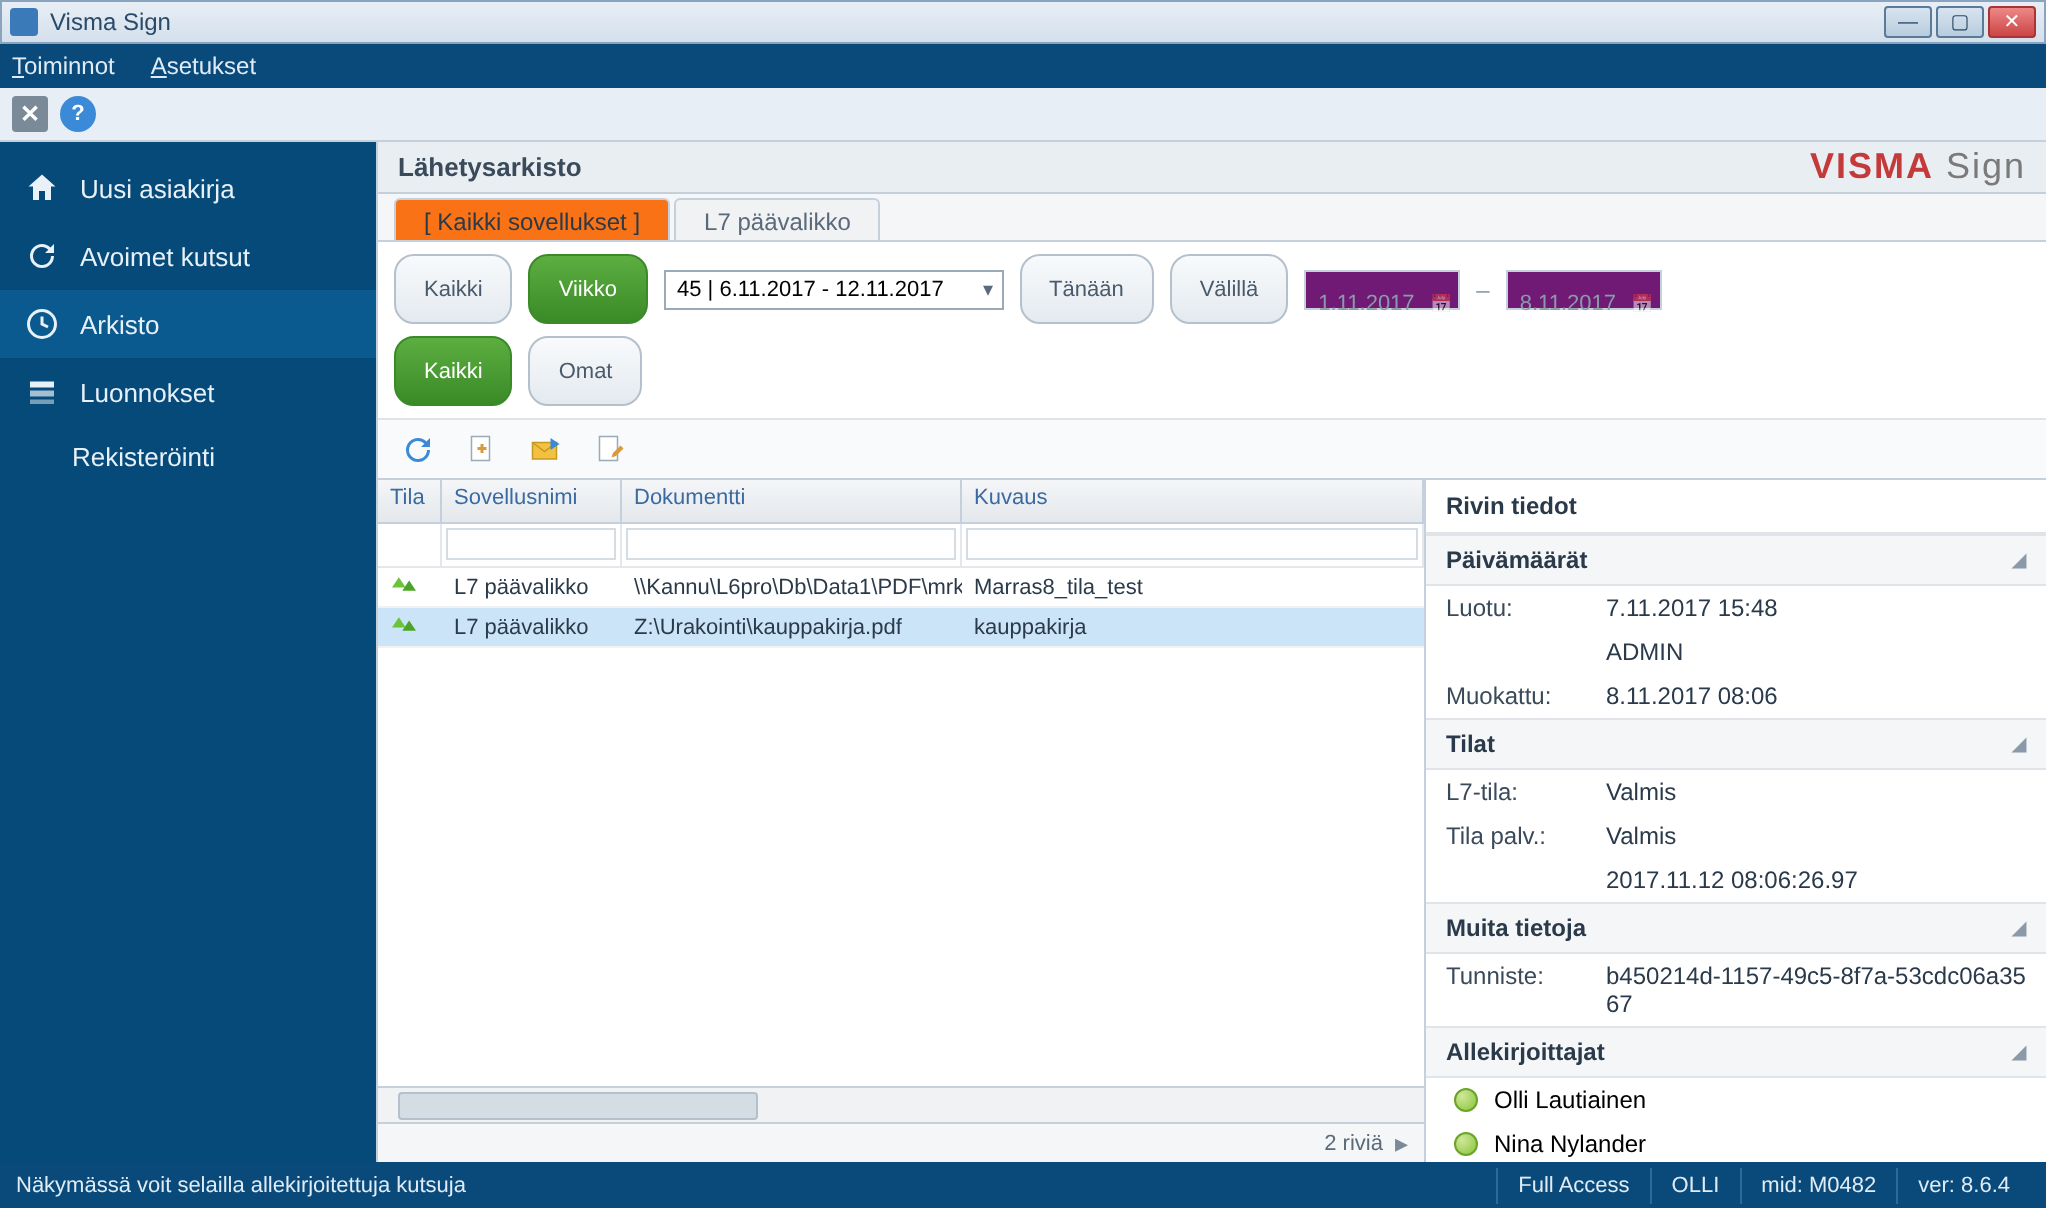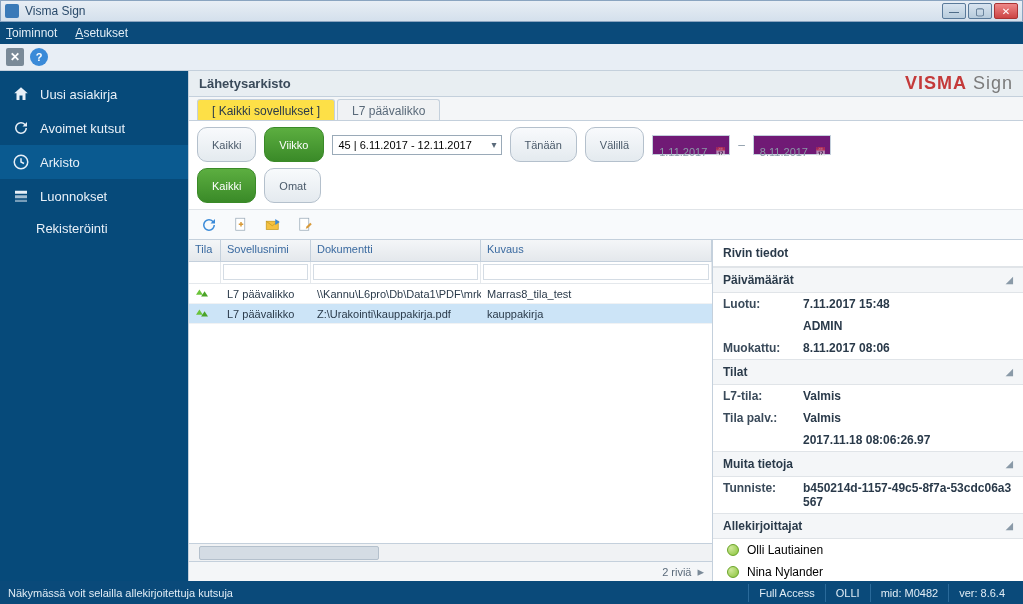--- a/index.html
+++ b/index.html
@@ -34,21 +34,21 @@
 
 .content { flex: 1; background: #fff; display: flex; flex-direction: column; border-left: 1px solid #c4d0dc; }
 .content-header { height: 26px; background: #e8eef2; border-bottom: 1px solid #c4d0dc; display: flex; align-items: center; justify-content: space-between; padding: 0 10px; }
 .content-header .page-title { font-size: 13px; font-weight: bold; color: #3a4a5a; }
 .brand { font-size: 18px; letter-spacing: 1px; }
 .brand .b1 { color: #c43a3a; font-weight: bold; }
 .brand .b2 { color: #7a7a7a; }
 
 .tabs { height: 24px; display: flex; border-bottom: 1px solid #c4d0dc; padding-left: 8px; padding-top: 2px; background: #f4f6f8; gap: 0; }
 .tab { padding: 4px 14px 0 14px; font-size: 12px; border: 1px solid #c4d0dc; border-bottom: none; background: #f0f2f4; color: #5a6a7a; border-radius: 3px 3px 0 0; margin-right: 2px; }
-.tab.active { background: #fde047; color: #2a3a4a; }
+.tab.active { background: #f97316; color: #2a3a4a; }
 
 .filterbar { padding: 6px 8px; display: flex; flex-direction: column; gap: 6px; border-bottom: 1px solid #e0e4e8; }
 .filter-row { display: flex; align-items: center; gap: 8px; }
 .pill-btn { height: 35px; padding: 0 14px; border-radius: 10px; font-size: 11px; display: flex; align-items: center; border: 1px solid #b4c0cc; background: linear-gradient(#f8fafc, #e4eaef); color: #4a5a6a; }
 .pill-btn.green { background: linear-gradient(#5cae40, #3a8a28); color: #fff; border-color: #3a8a28; }
 .select { height: 20px; border: 1px solid #9aaab8; background: #fff; padding: 0 18px 0 6px; font-size: 11px; display: flex; align-items: center; position: relative; min-width: 170px; }
 .select::after { content: "▾"; position: absolute; right: 4px; color: #5a6a7a; font-size: 10px; }
 .dateinp { height: 20px; border: 1px solid #c4d0dc; background: #701a75; padding: 14px 18px 0 6px; font-size: 11px; display: flex; align-items: center; position: relative; min-width: 78px; color: #8a9aa8; }
 .dateinp::after { content: "📅"; position: absolute; right: 3px; font-size: 9px; opacity: 0.5; }
 .dash { color: #8a9aa8; }
@@ -77,21 +77,21 @@
 
 .grid-hscroll { height: 18px; border-top: 1px solid #c4d0dc; background: #f0f2f4; position: relative; }
 .grid-hscroll .thumb { position: absolute; left: 10px; top: 2px; height: 14px; width: 180px; background: #d4dce4; border: 1px solid #b4c0cc; border-radius: 2px; }
 .grid-footer { height: 20px; border-top: 1px solid #c4d0dc; background: #f4f6f8; display: flex; align-items: center; justify-content: flex-end; padding: 0 8px; font-size: 11px; color: #5a6a7a; gap: 6px; }
 .grid-footer .exp { font-size: 13px; color: #7a8a98; }
 
 .details { width: 310px; background: #fff; overflow: auto; font-size: 12px; }
 .det-title { padding: 6px 10px; font-weight: bold; color: #2a3a4a; border-bottom: 1px solid #e0e4e8; }
 .det-section-hdr { padding: 5px 10px; font-weight: bold; color: #2a3a4a; background: #f4f6f8; border-top: 1px solid #e0e4e8; border-bottom: 1px solid #e0e4e8; display: flex; justify-content: space-between; align-items: center; }
 .det-section-hdr .caret { color: #8a9aa8; font-size: 9px; }
-.det-row { display: flex; padding: 4px 10px; font-weight: bold; }
+.det-row { display: flex; padding: 4px 10px; }
 .det-label { width: 80px; color: #3a4a5a; }
 .det-value { color: #2a3a4a; flex: 1; word-break: break-all; }
 .signer { display: flex; align-items: center; gap: 8px; padding: 4px 14px; }
 .signer .dot { width: 12px; height: 12px; border-radius: 50%; background: radial-gradient(circle at 30% 30%, #cfe89a, #8ac43a); border: 1px solid #6aa428; }
 
 
 .statusbar { height: 23px; background: #0a4a7a; color: #e0ecf5; display: flex; align-items: center; padding: 0 8px; font-size: 11px; justify-content: space-between; }
 .statusbar .right { display: flex; gap: 0; }
 .statusbar .seg { padding: 0 10px; border-left: 1px solid #2a6a9a; height: 18px; display: flex; align-items: center; }
 </style>
@@ -292,21 +292,21 @@
         <div class="det-row">
           <div class="det-label">L7-tila:</div>
           <div class="det-value">Valmis</div>
         </div>
         <div class="det-row">
           <div class="det-label">Tila palv.:</div>
           <div class="det-value">Valmis</div>
         </div>
         <div class="det-row">
           <div class="det-label"></div>
-          <div class="det-value">2017.11.18 08:06:26.97</div>
+          <div class="det-value">2017.11.12 08:06:26.97</div>
         </div>
 
         <div class="det-section-hdr">
           <span>Muita tietoja</span>
             <span class="caret">◢</span>
         </div>
         <div class="det-row">
           <div class="det-label">Tunniste:</div>
           <div class="det-value">b450214d-1157-49c5-8f7a-53cdc06a3567</div>
         </div>

